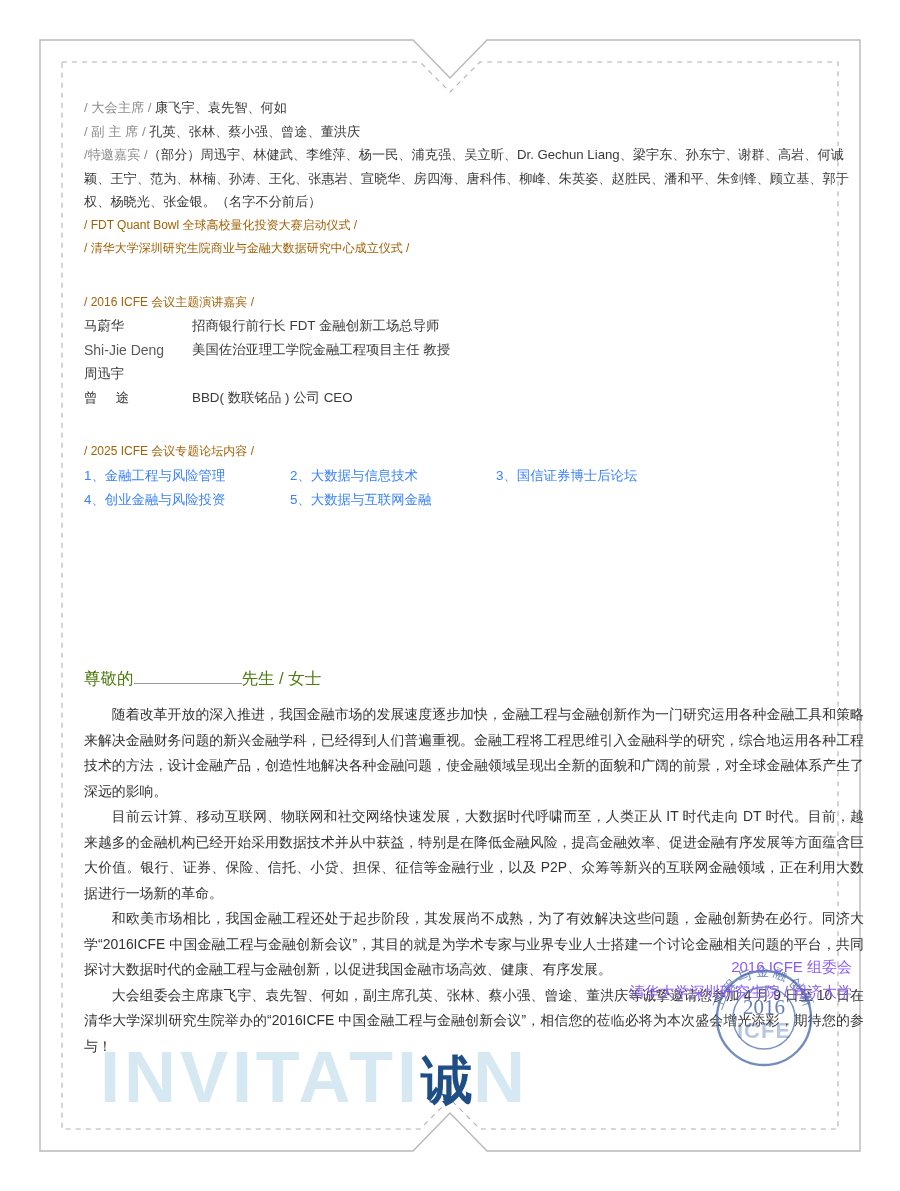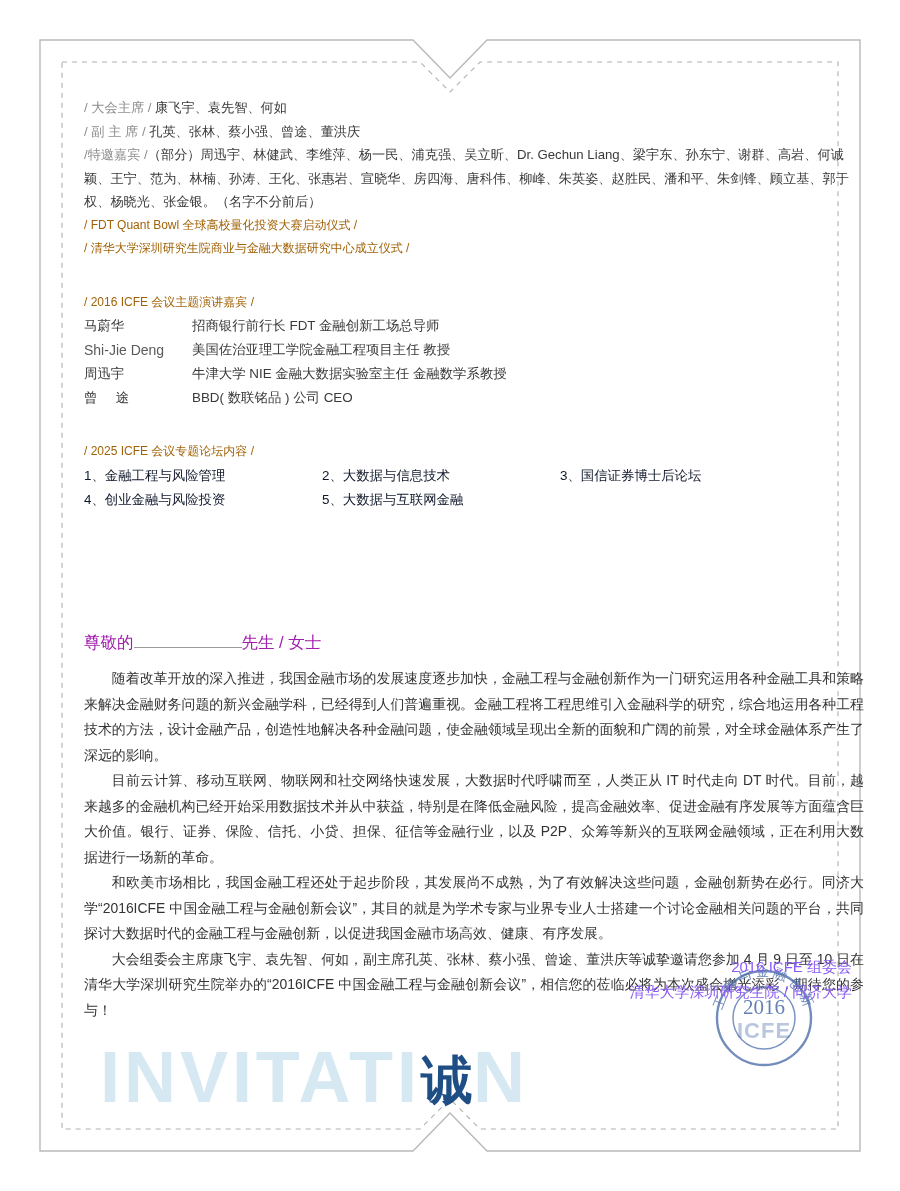--- a/index.html
+++ b/index.html
@@ -74,41 +74,41 @@
     color: #3a3a3a;
   }
   .spk-name.spread { letter-spacing: 0.55em; }
   .spk-name.latin { font-size: 14px; color: #5a5a5a; }
   .spk-title { flex: 1; }
 
   
   .topic-row {
     font-size: 13.4px;
     line-height: 24px;
-    color: #0f172a;
+    color: #3b82f6;
     display: flex;
-    gap: 32px;
   }
   .topic-cell { flex: 0 0 auto; }
   .topic-cell.c1 { width: 206px; }
   .topic-cell.c2 { width: 206px; }
 
   
   #letter {
     position: absolute;
     left: 0;
     top: 532px;
     width: 780px;
   }
   .salutation {
     font-size: 16.5px;
     line-height: 28px;
-    color: #a21caf;
+    color: #4d7c0f;
     margin-bottom: 10px;
     white-space: nowrap;
+    margin-top: 36px;
   }
   .blank-line {
     display: inline-block;
     width: 108px;
     border-bottom: 1px solid #9a9a9a;
     height: 15px;
     vertical-align: baseline;
   }
   .body-p {
     font-size: 13.9px;
@@ -207,21 +207,20 @@
       <div class="spk-row">
         <span class="spk-name">马蔚华</span>
         <span class="spk-title">招商银行前行长  FDT 金融创新工场总导师</span>
       </div>
       <div class="spk-row">
         <span class="spk-name latin">Shi-Jie Deng</span>
         <span class="spk-title">美国佐治亚理工学院金融工程项目主任 教授</span>
       </div>
       <div class="spk-row">
         <span class="spk-name">周迅宇</span>
-        <span class="spk-title">牛津大学 NIE 金融大数据实验室主任 金融数学系教授</span>
       </div>
       <div class="spk-row">
         <span class="spk-name spread">曾 途</span>
         <span class="spk-title">BBD( 数联铭品 ) 公司 CEO</span>
       </div>
     </div>
 
     <div class="gap-lg"></div>
 
     <div>

